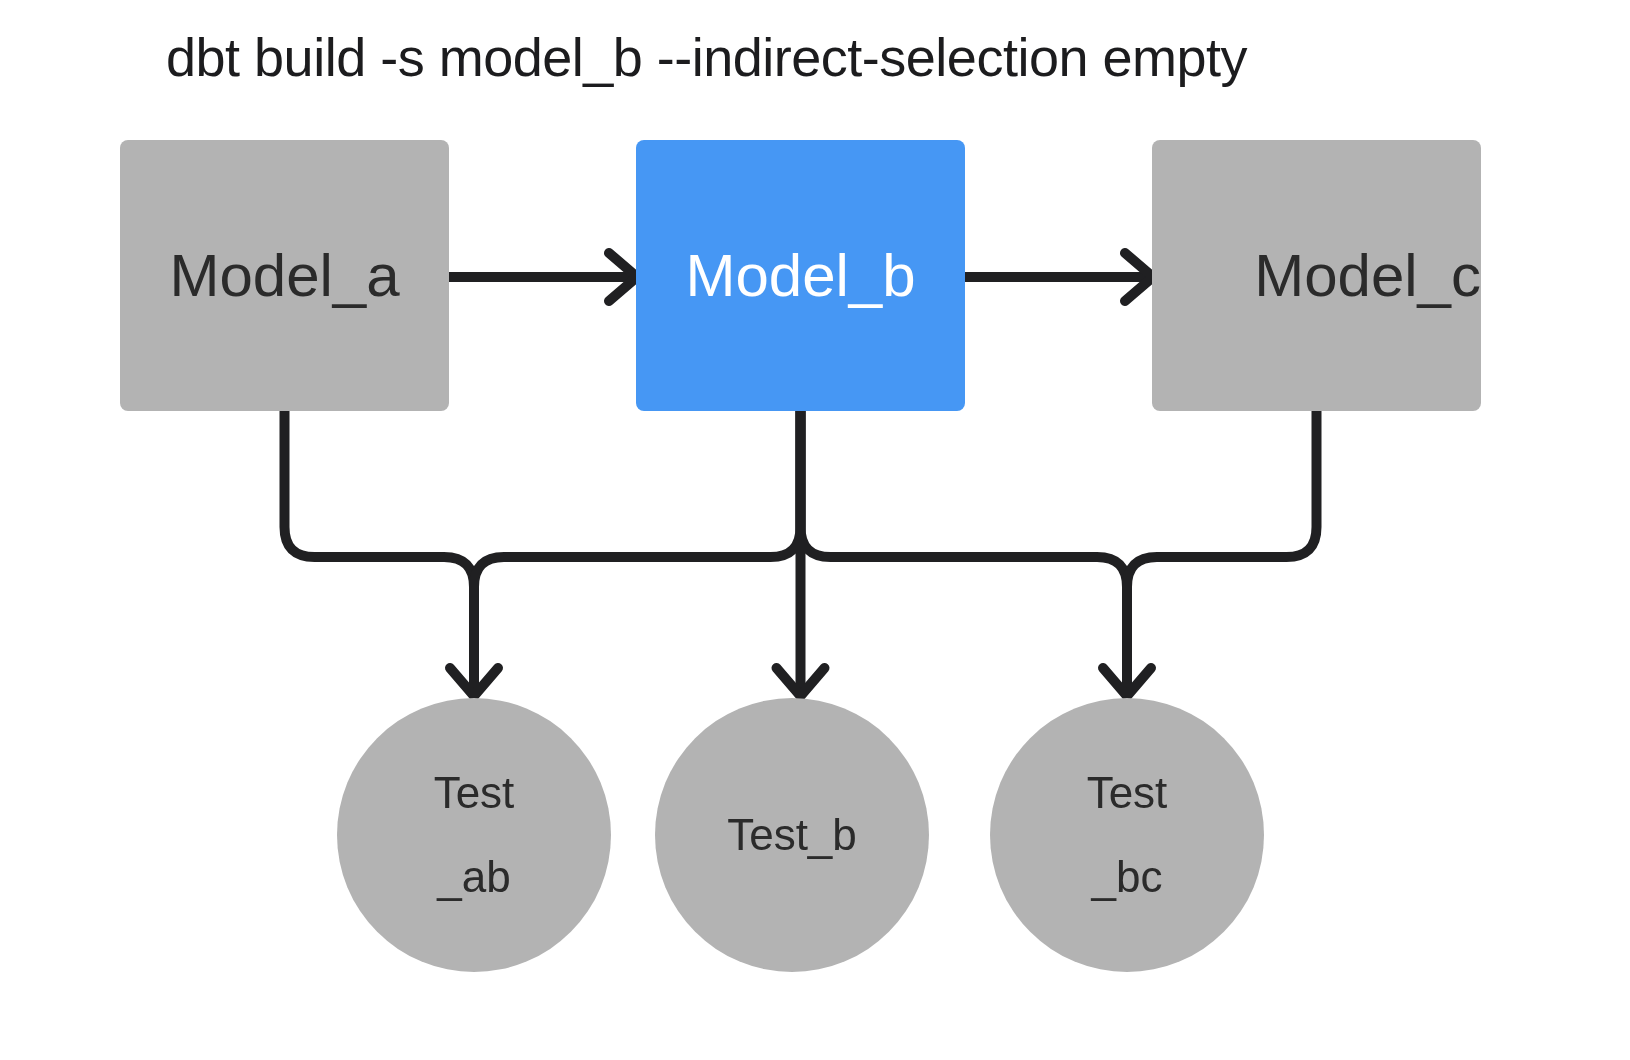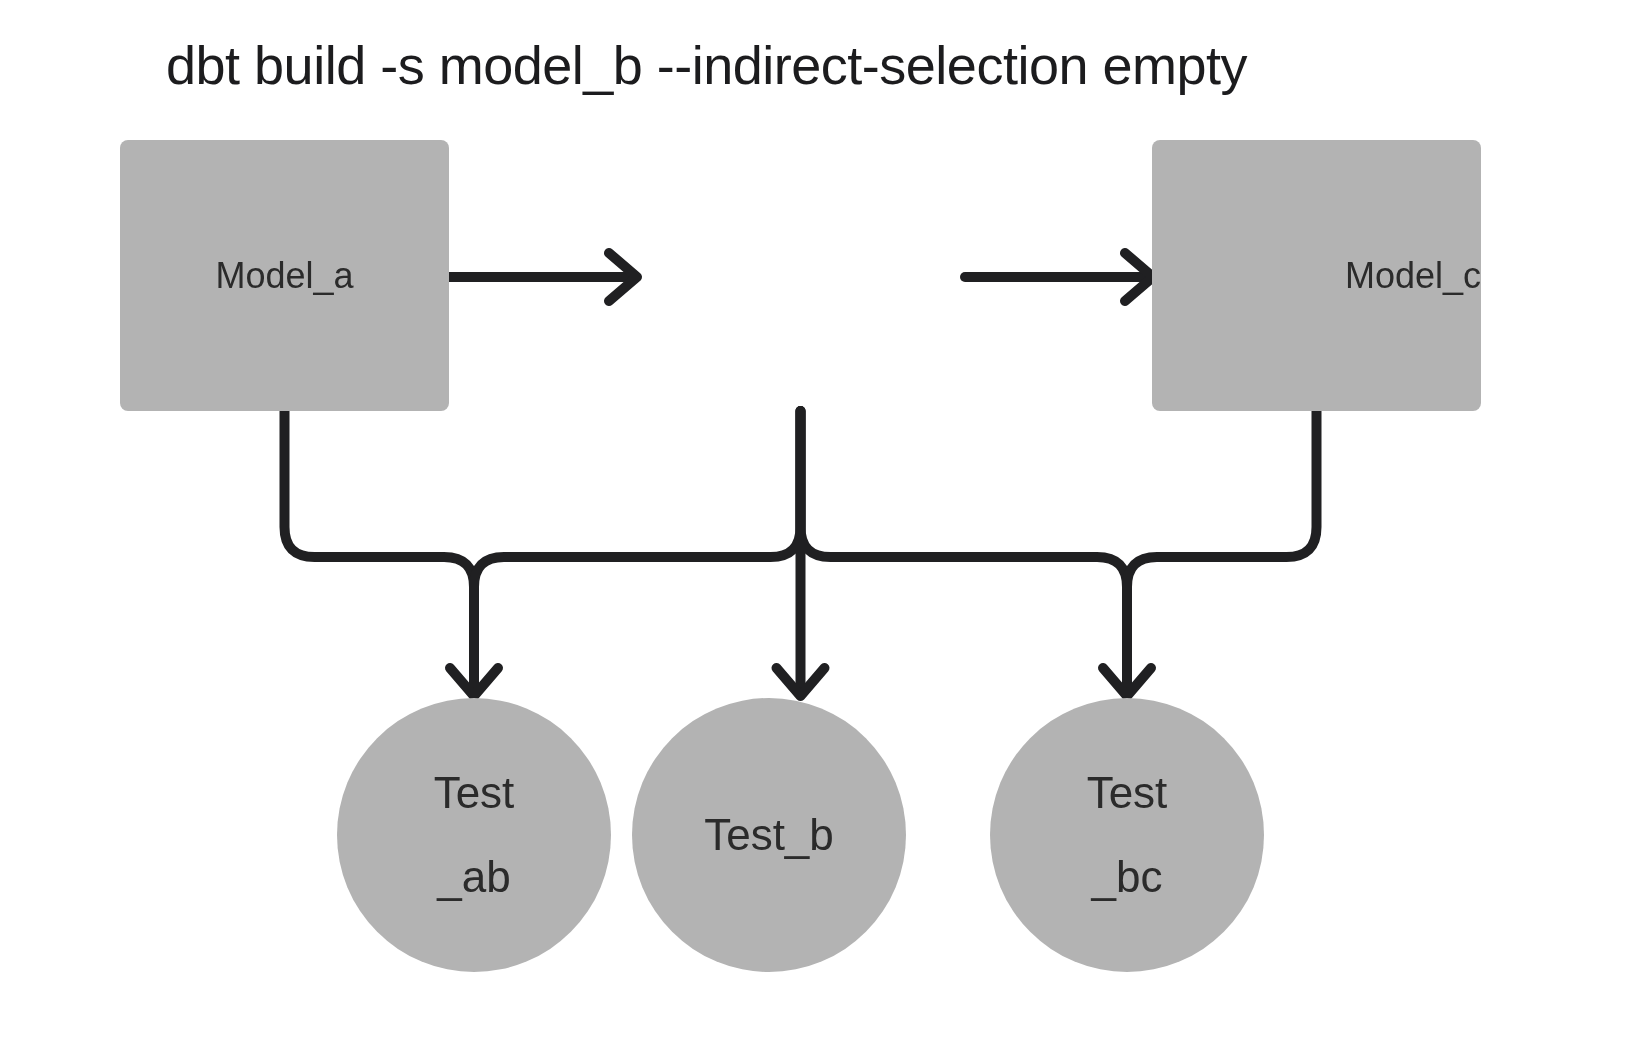--- a/index.html
+++ b/index.html
@@ -17,21 +17,21 @@
     background: var(--background);
     font-family: "Liberation Sans", sans-serif;
     overflow: hidden;
   }
   .canvas {
     position: relative;
     width: 1630px; height: 1060px;
   }
   .diagram-title {
     position: absolute;
-    left: 166px; top: 34px;
+    left: 166px; top: 26px;
     font-size: 54px;
     font-weight: 500;
     letter-spacing: -0.5px;
     color: var(--title_text);
     white-space: nowrap;
   }
   .edges-layer {
     position: absolute;
     left: 0; top: 0;
     width: 1630px; height: 1060px;
@@ -49,21 +49,21 @@
     align-items: center;
     justify-content: center;
     text-align: center;
     color: var(--node_text);
   }
   .node.model {
     width: 329px; height: 271px;
     top: 140px;
     border-radius: 8px;
     background: var(--unselected);
-    font-size: 36px;
+    font-size: 60px;
   }
   .node.model.selected {
     background: var(--selected);
     color: var(--selected_text);
   }
   .node.test {
     width: 274px; height: 274px;
     top: 698px;
     border-radius: 50%;
     background: var(--unselected);
@@ -103,31 +103,34 @@
 
     <path class="edge" d="M 450 668 L 474 696 L 498 668"></path>
     <path class="edge" d="M 776.5 668 L 800.5 696 L 824.5 668"></path>
     <path class="edge" d="M 1103 668 L 1127 696 L 1151 668"></path>
   </svg>
 
   <div class="node model" style="left:120px;">
     <span class="node-label">Model_a</span>
   </div>
 
+  <div class="node model selected" style="left:636px;">
+    <span class="node-label">Model_b</span>
+  </div>
 
   <div class="node model" style="left:1152px;justify-content:flex-end;">
     <span class="node-label">Model_c</span>
   </div>
 
   <div class="node test" style="left:337px;">
     <span class="node-line">Test</span>
     <span class="node-line">_ab</span>
   </div>
 
-  <div class="node test" style="left:632px;">
+  <div class="node test" style="left:655px;">
     <span class="node-line">Test_b</span>
 
   </div>
 
   <div class="node test" style="left:990px;">
     <span class="node-line">Test</span>
     <span class="node-line">_bc</span>
   </div>
 
 </div>

